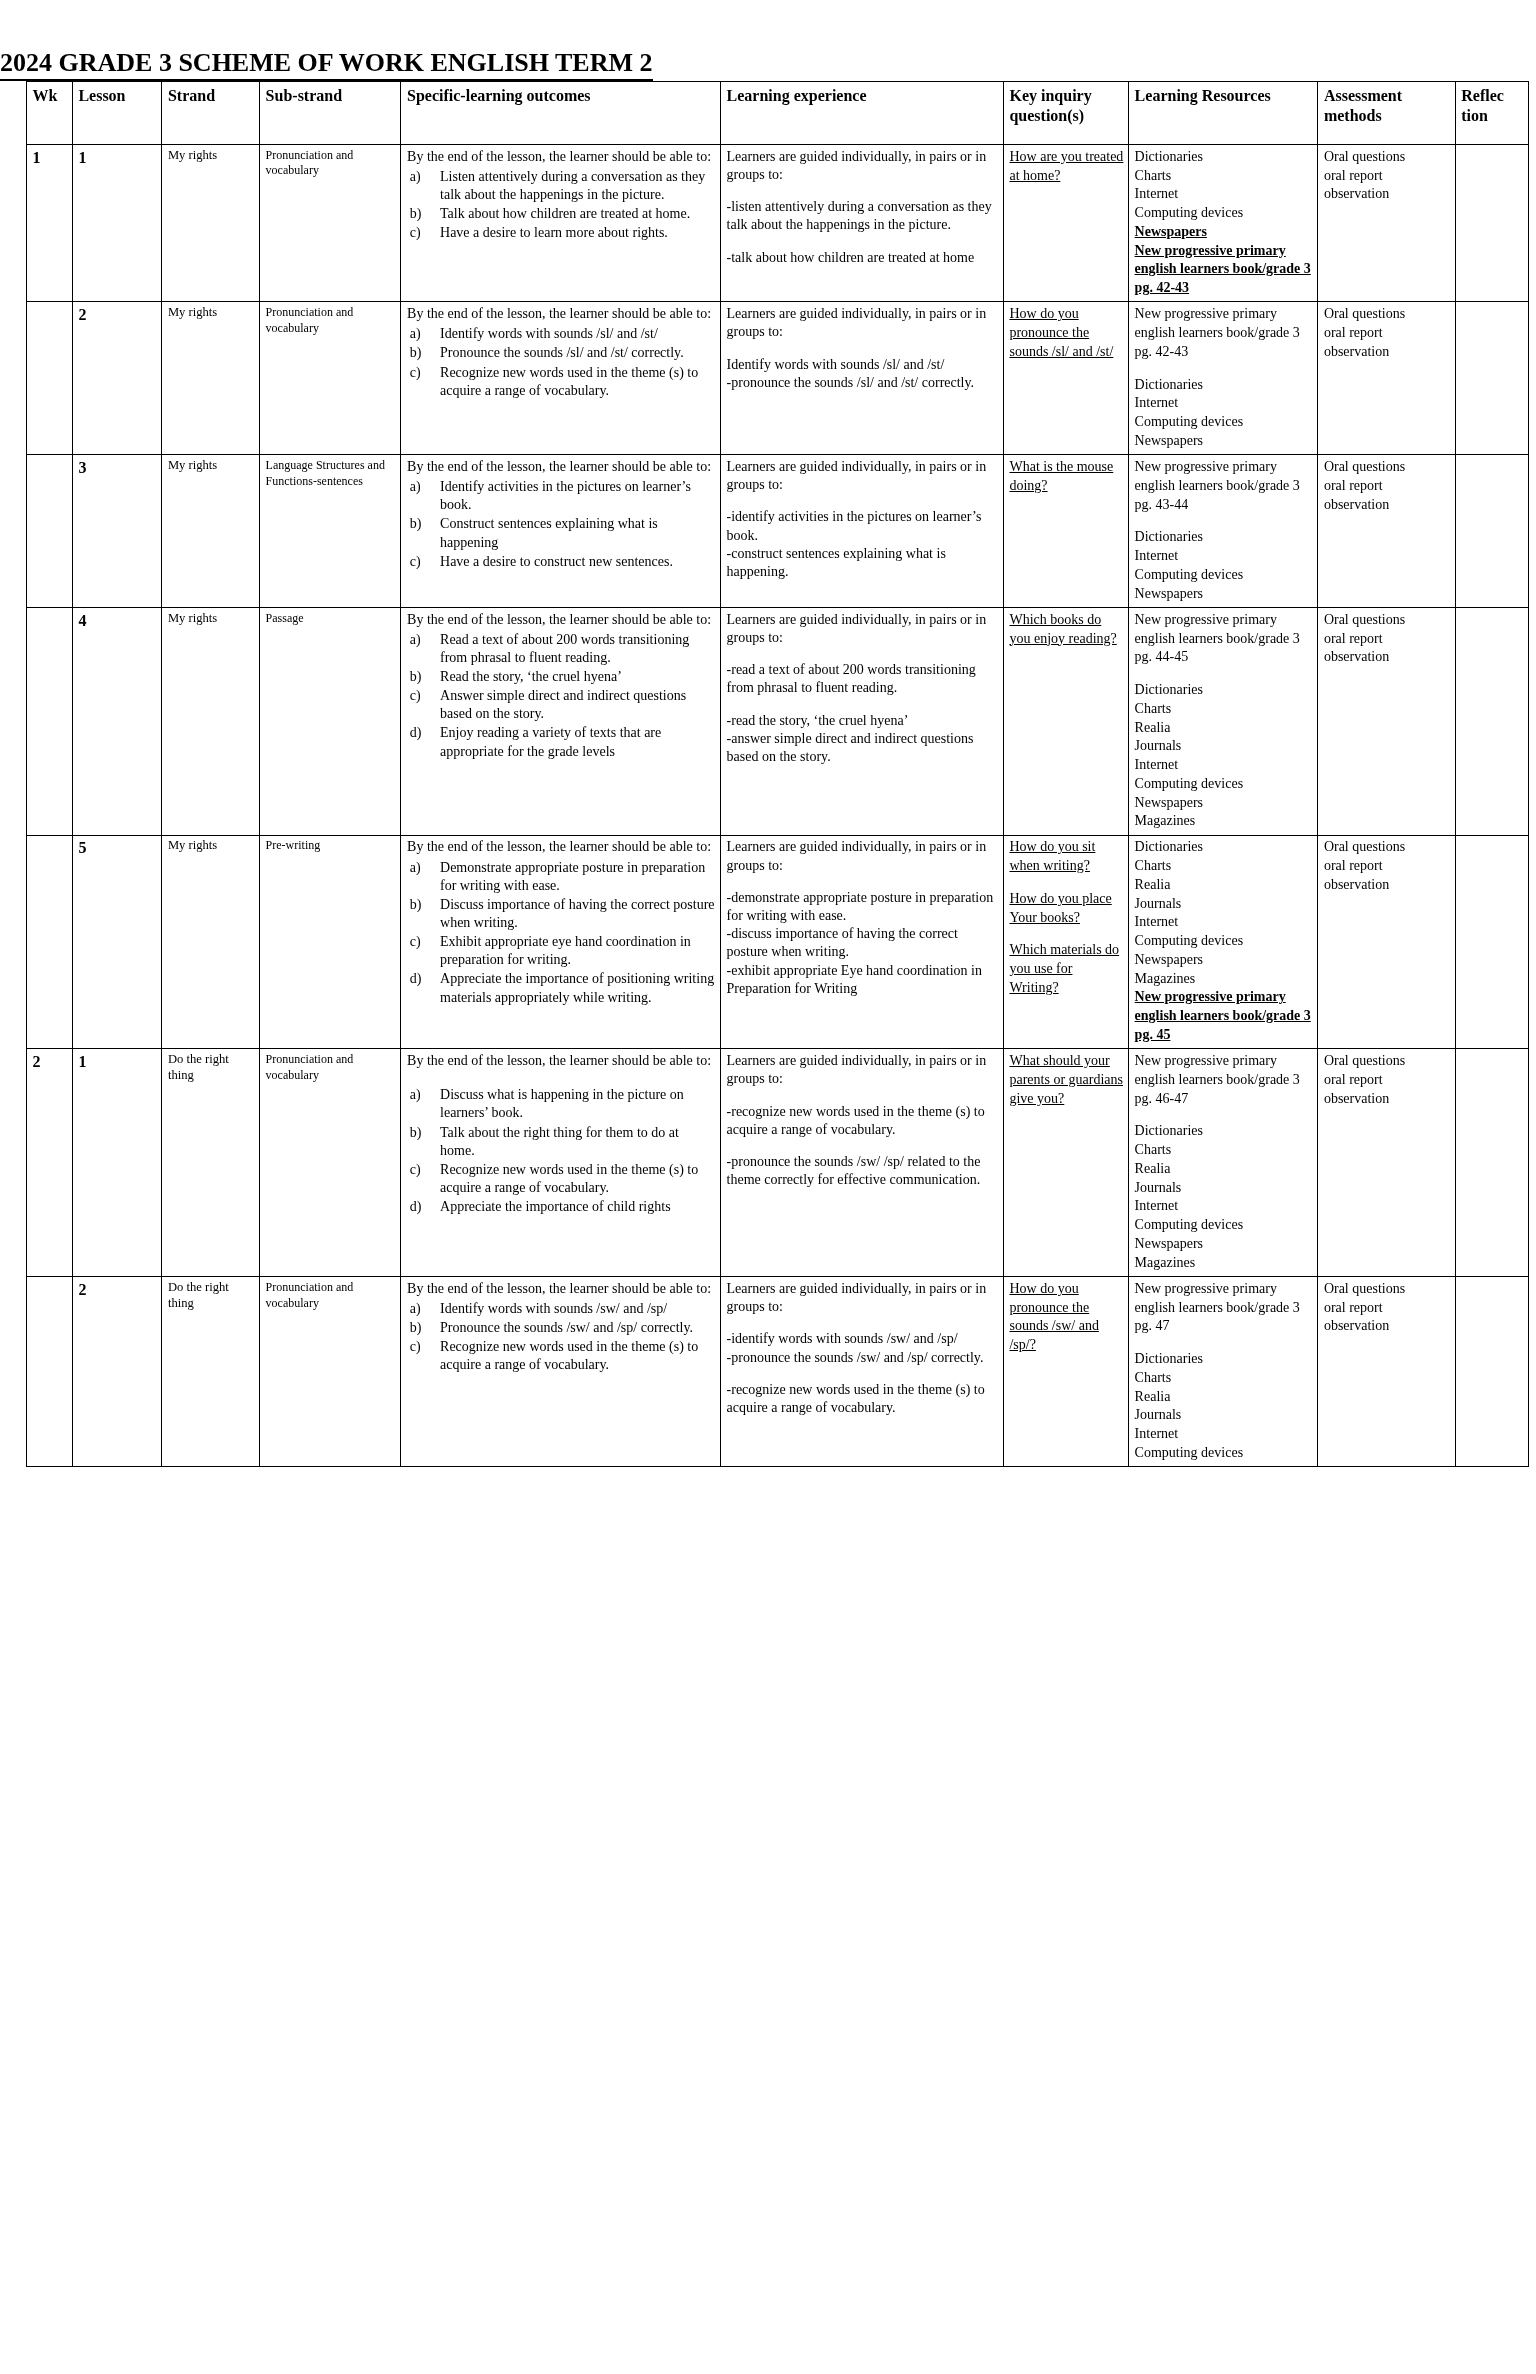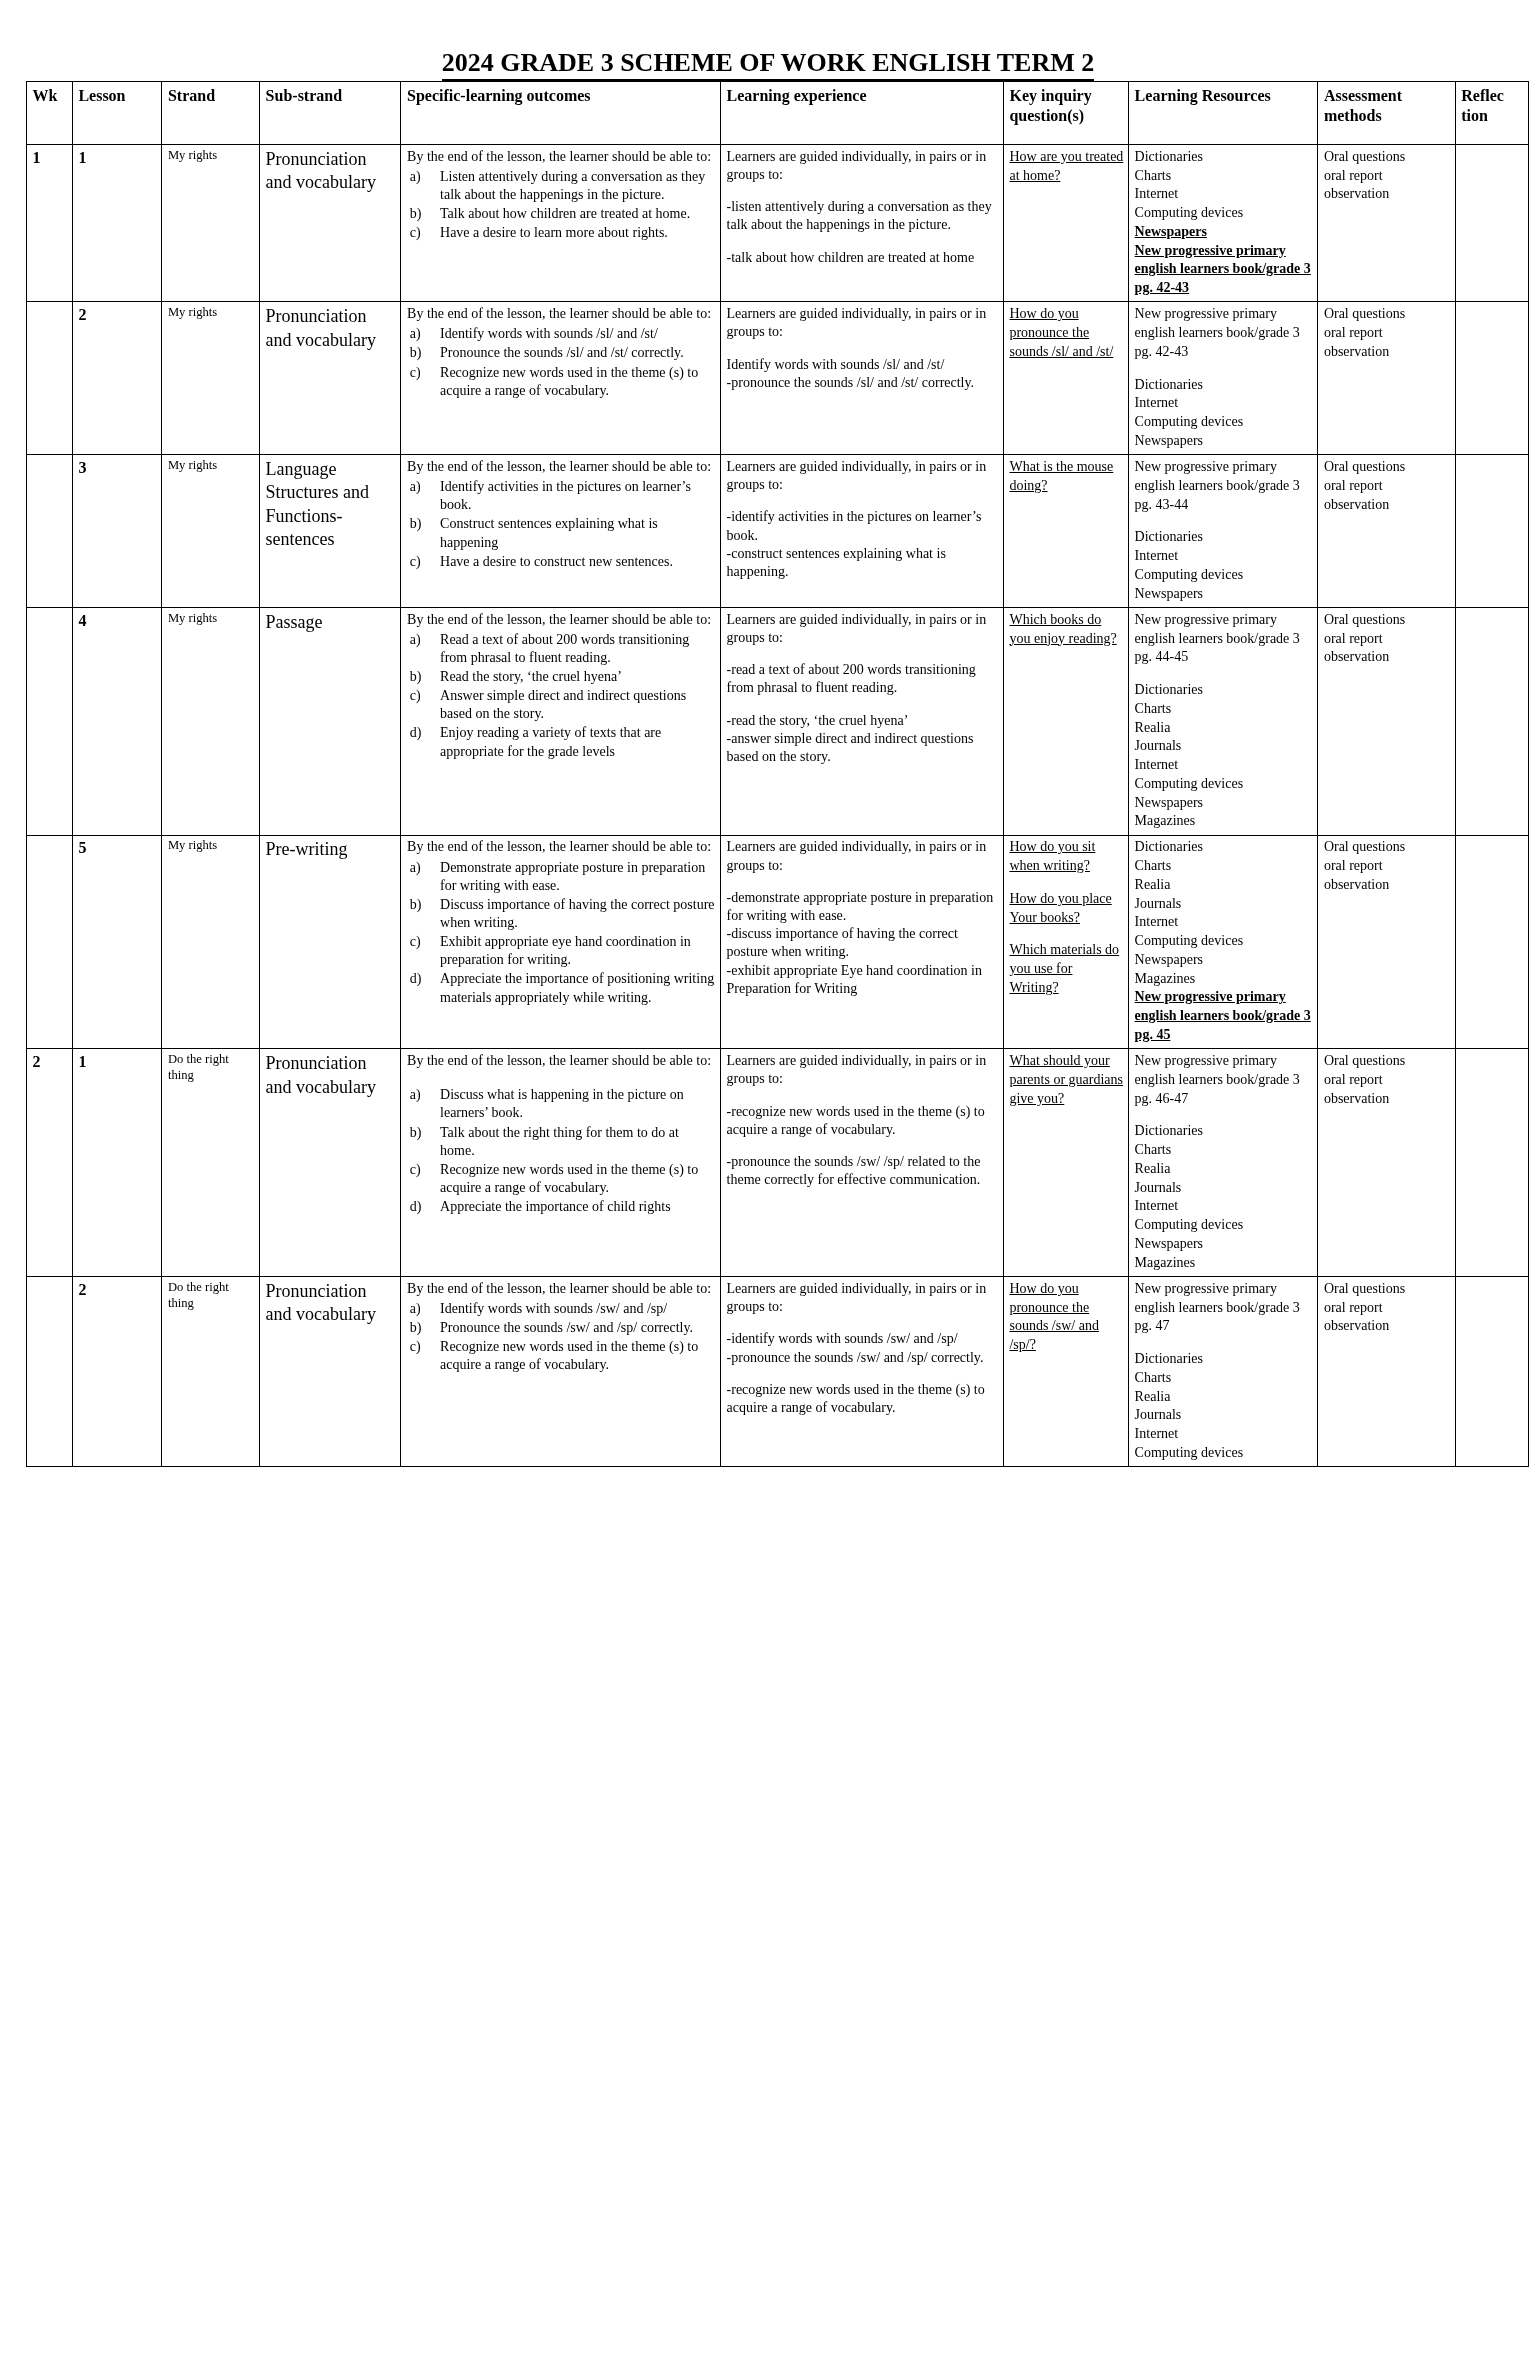--- a/index.html
+++ b/index.html
@@ -3,21 +3,21 @@
 <meta charset="utf-8">
 <style>
   html,body{margin:0;padding:0;background:#ffffff;}
   body{
     width:1536px; height:2375px;
     font-family:"Liberation Serif","DejaVu Serif",serif;
     color:#000;
     -webkit-font-smoothing:none;
   }
   .page{width:1536px;height:2375px;position:relative;box-sizing:border-box;padding:0;}
-  .title-wrap{text-align:center;margin-top:48px;}
+  .title-wrap{margin-top:48px;}
   .title-inner{
     display:inline-block;
     border-bottom:2.8px solid #000;
     font-size:26px;
     font-weight:bold;
     line-height:1.15;
     padding-bottom:0.9px;
   }
 
   .meta-line{
@@ -64,21 +64,21 @@
   col.c-sub{width:139px;}
   col.c-out{width:314px;}
   col.c-exp{width:278px;}
   col.c-key{width:123px;}
   col.c-res{width:186px;}
   col.c-ass{width:135px;}
   col.c-ref{width:72px;}
 
   td.wk,td.lesson{font-weight:bold;font-size:16px;padding-top:3.7px;}
   td.strand{font-size:12.6px;line-height:1.25;padding-top:4.6px;}
-  td.sub{font-size:18px;}
+  td.sub{font-size:12px;}
   td.key{font-size:14px;line-height:1.34;}
   td.res{font-size:14px;line-height:1.34;}
   td.ass{font-size:14px;line-height:1.34;margin-left:36px;}
 
   .intro{margin:0 0 1.9px 0;}
   ol.abc{
     list-style:none;
     margin:0;
     padding:0;
   }

